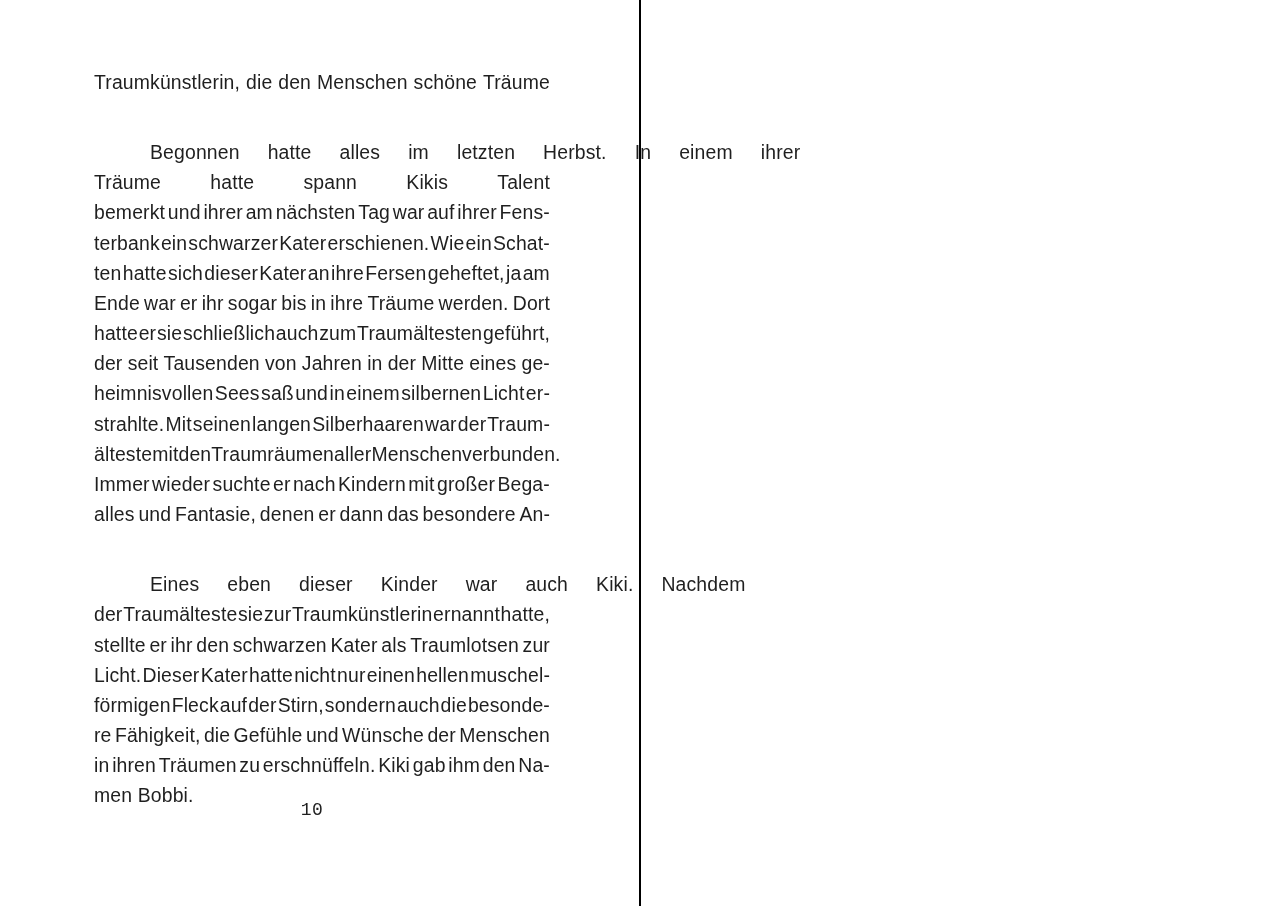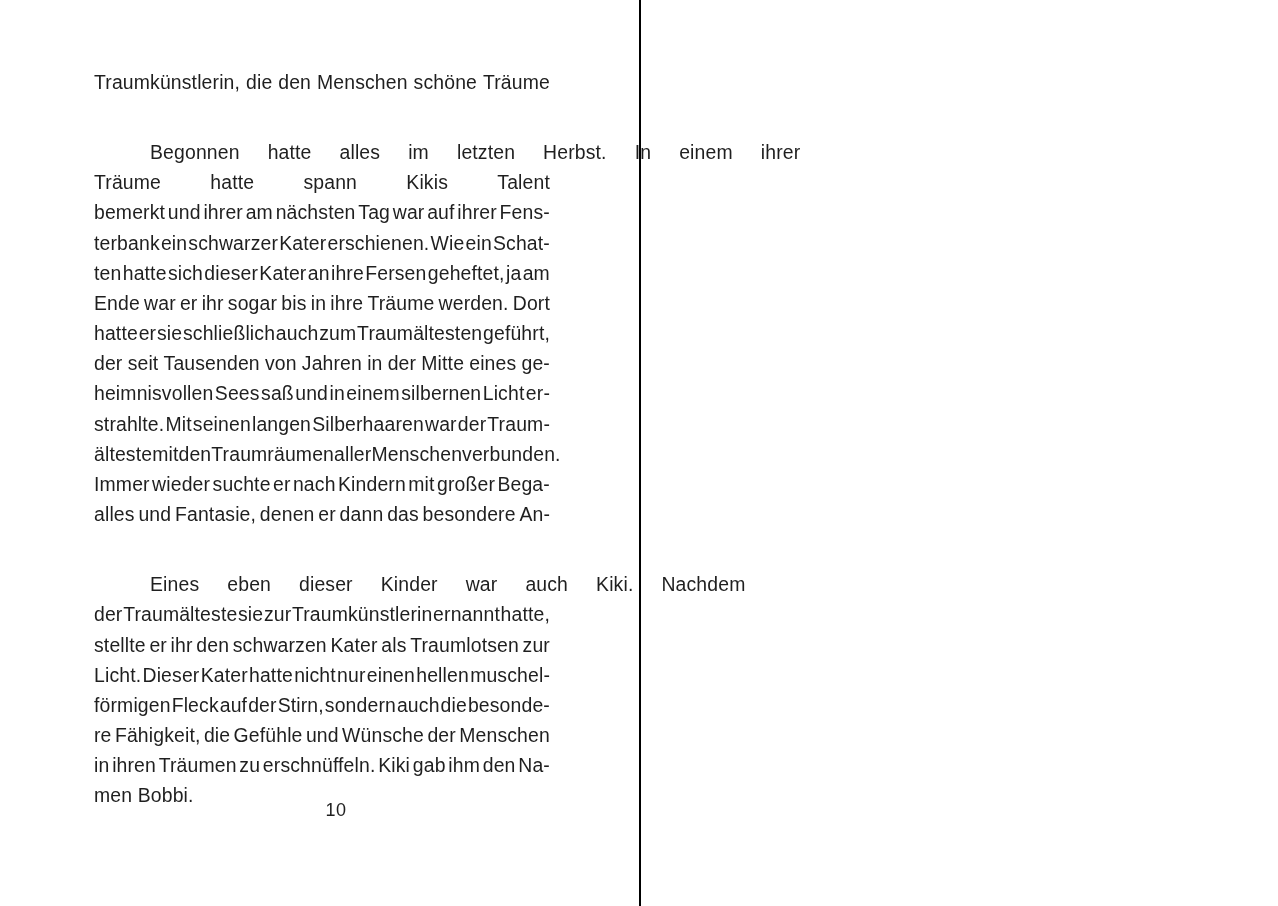--- a/index.html
+++ b/index.html
@@ -72,21 +72,21 @@
 
   .folio {
     position: absolute;
     top: 800px;
     font-size: 18px;
     line-height: 20px;
     text-align: center;
     color: #1f1f1f;
     letter-spacing: 0.5px;
   }
-  #page-left .folio  { left: 108px;  width: 456px; }
+  #page-left .folio  { left: 84px;  width: 456px; font-family: Liberation Mono, monospace; }
 </style>
 </head>
 <body>
 
 <div id="spread">
 
   <div id="gutter-rule"></div>
 
   <div class="page" id="page-left">
     <div class="text-block" id="left-text">

